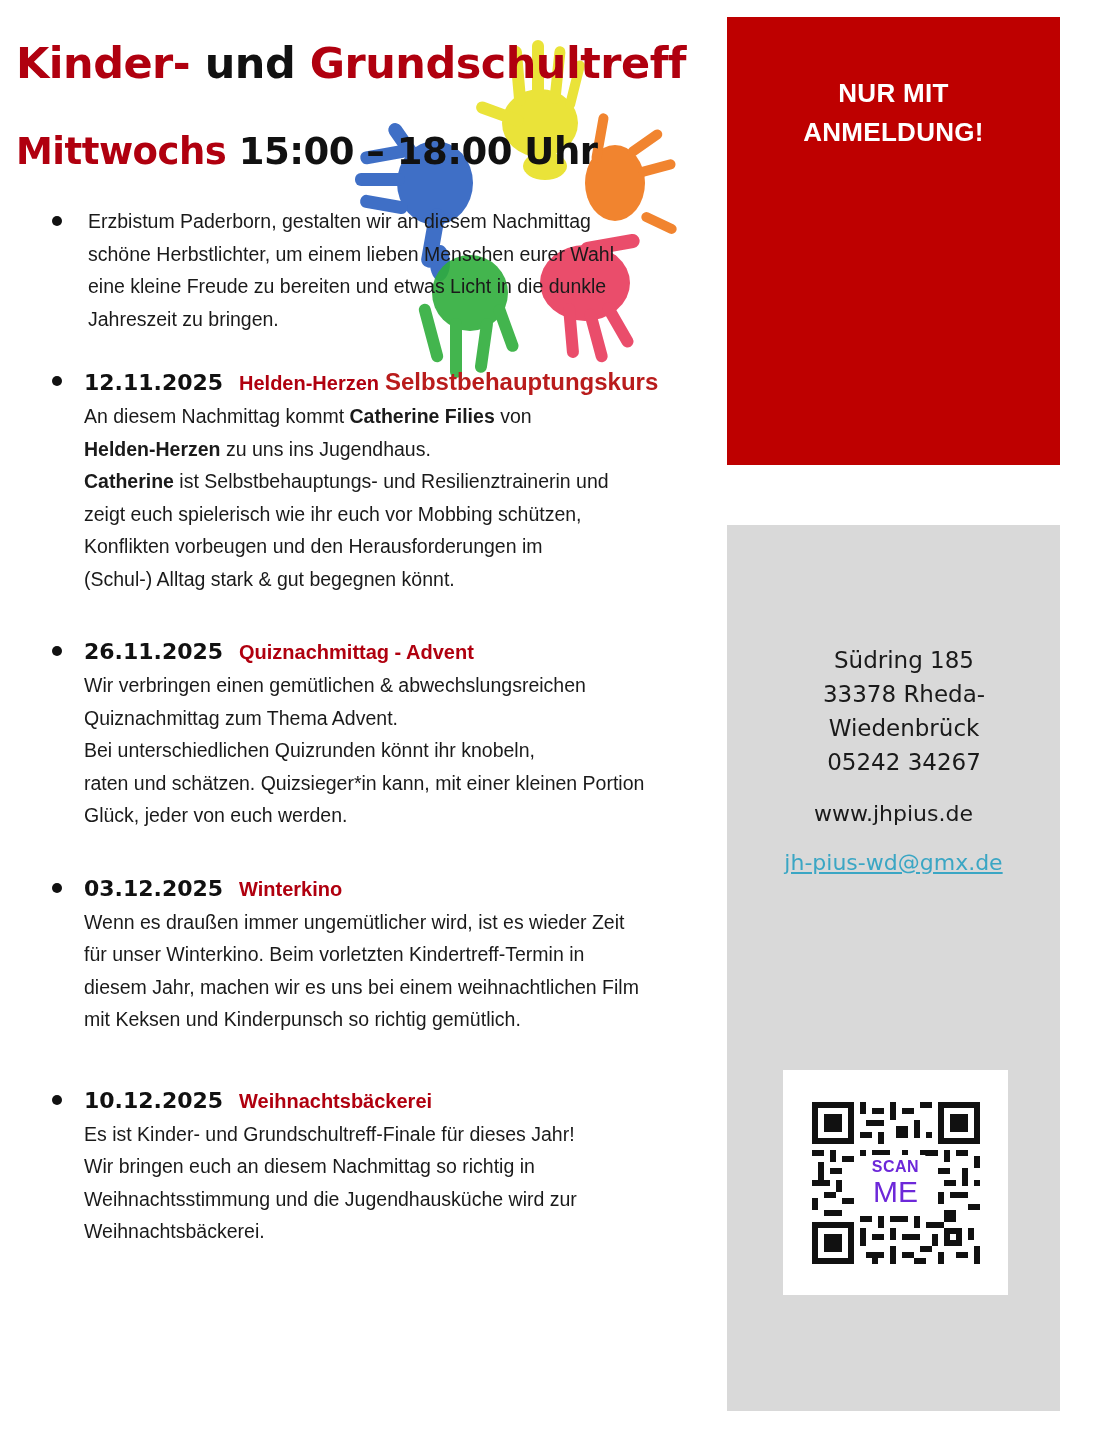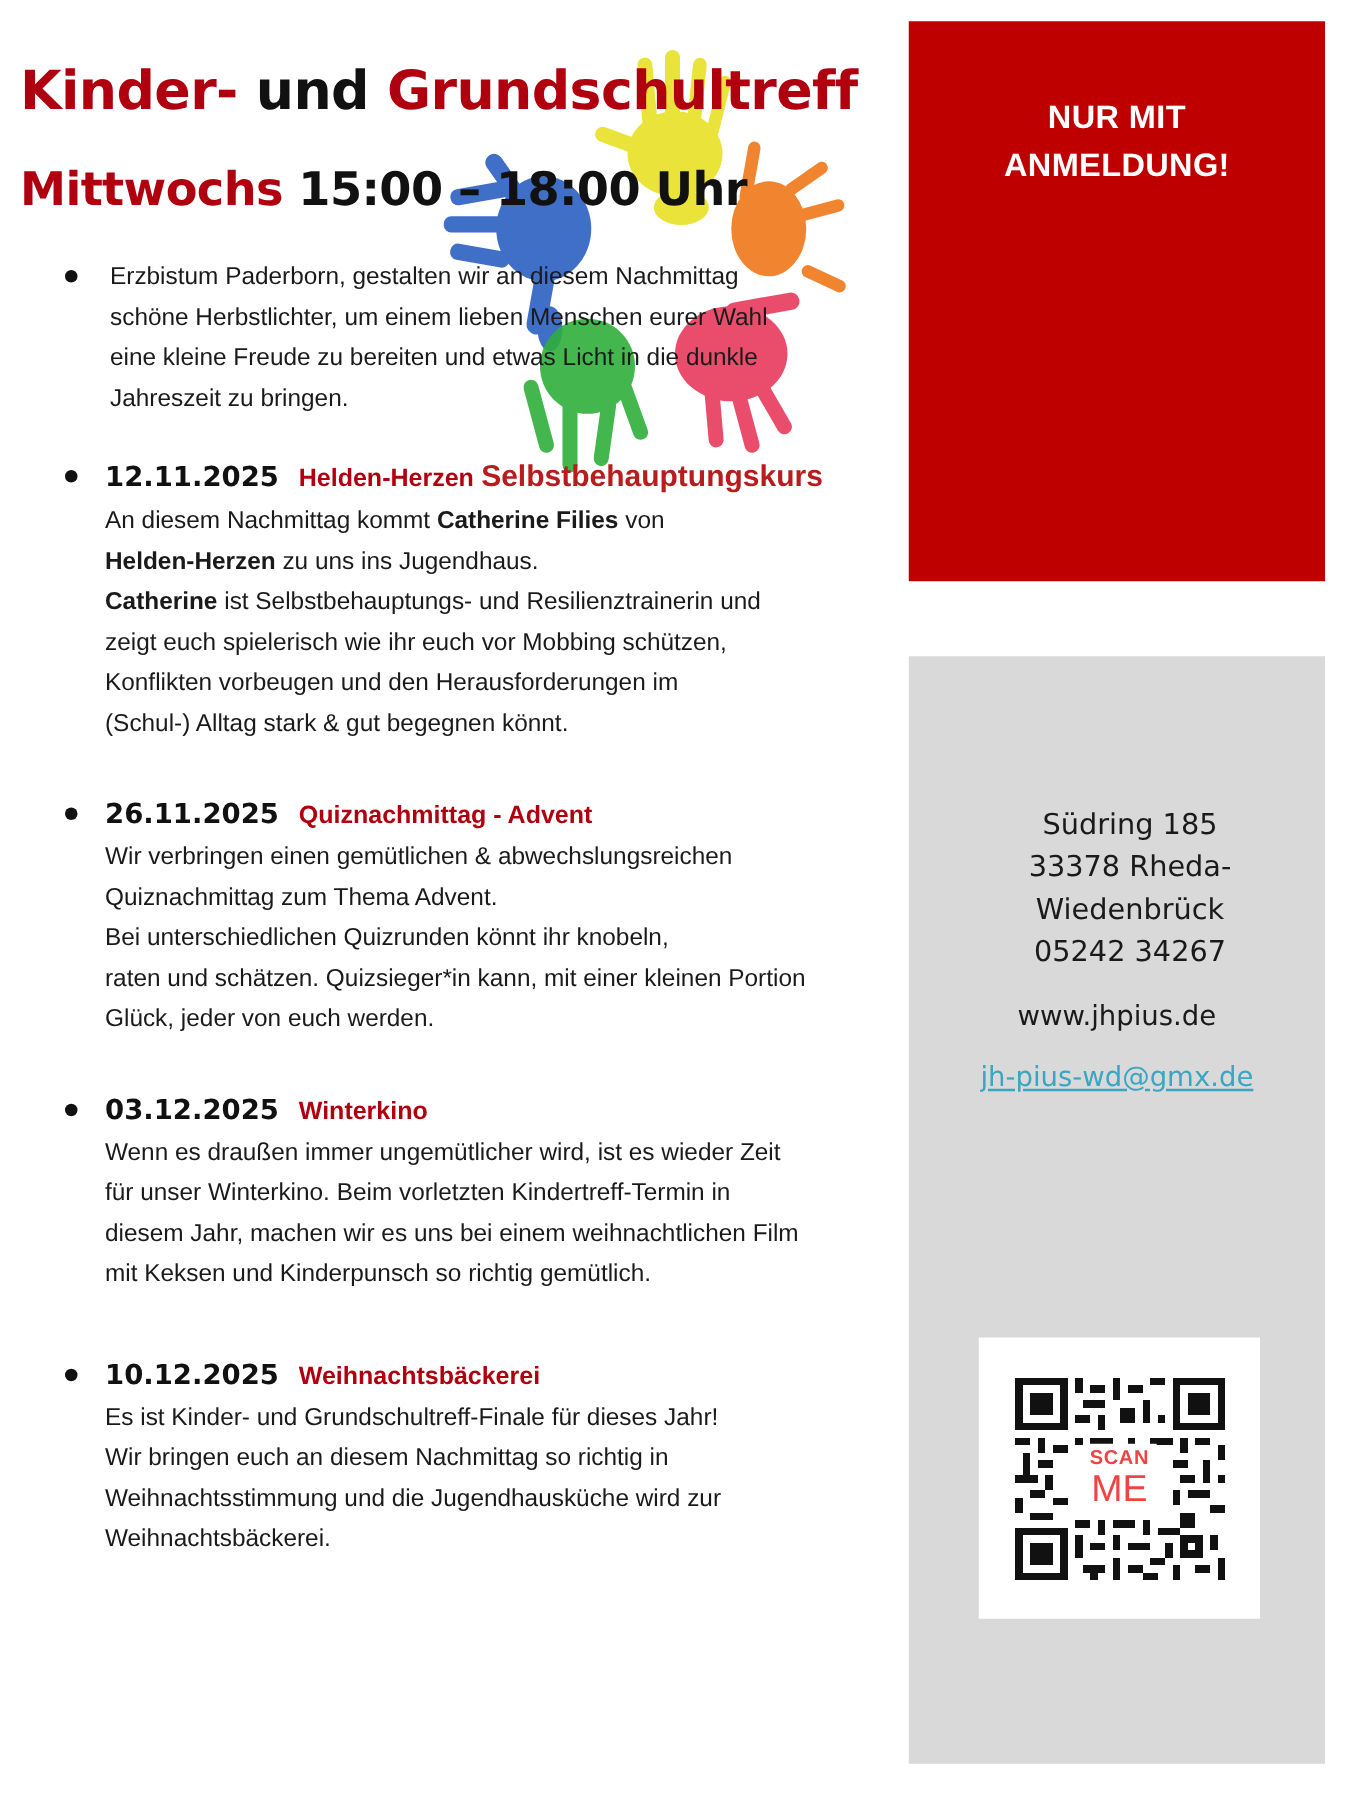--- a/index.html
+++ b/index.html
@@ -1,20 +1,20 @@
 <!DOCTYPE html>
 <html><head>
 <meta charset="utf-8">
 <style>
   * { margin: 0; padding: 0; box-sizing: border-box; }
   html, body { width: 1096px; height: 1440px; background: #ffffff; overflow: hidden; }
   body { position: relative; font-family: "Liberation Sans", sans-serif; color: #1a1a1a; }
 
   .title {
-    position: absolute; left: 16px; top: 48px;
+    position: absolute; left: 16px; top: 38px;
     font-family: "DejaVu Sans", sans-serif; font-size: 43px; font-weight: bold; letter-spacing: -0.5px;
     white-space: nowrap; z-index: 2;
   }
   .subtitle {
     position: absolute; left: 16px; top: 130px;
     font-family: "DejaVu Sans", sans-serif; font-size: 37px; font-weight: bold; letter-spacing: -0.5px;
     white-space: nowrap; z-index: 2;
   }
   .red { color: #b0000f; }
   .black { color: #111111; }
@@ -58,21 +58,21 @@
   .contact .mail { font-family: "DejaVu Sans", sans-serif; font-size: 22px; color: #3aa6c4; text-decoration: underline; margin-top: 24px; display: inline-block; }
 
   .qr-box {
     position: absolute; left: 56px; top: 545px; width: 225px; height: 225px; background: #ffffff;
     display: flex; align-items: center; justify-content: center;
   }
   .qr { position: relative; width: 168px; height: 162px; }
   .qr svg { width: 100%; height: 100%; display: block; }
   .qr .scan-label {
     position: absolute; left: 50%; top: 50%; transform: translate(-50%, -50%);
-    background: #fff; padding: 4px 6px; text-align: center; color: #ef4444; line-height: 1;
+    background: #fff; padding: 4px 6px; text-align: center; color: #6d28d9; line-height: 1;
   }
   .qr .scan-label .s1 { font-size: 16px; font-weight: bold; letter-spacing: 0.5px; }
   .qr .scan-label .s2 { font-size: 30px; margin-top: 2px; }
 </style>
 </head>
 <body>
 
 <div class="title">
   <span class="red">Kinder-</span>
   <span class="black">und</span>

